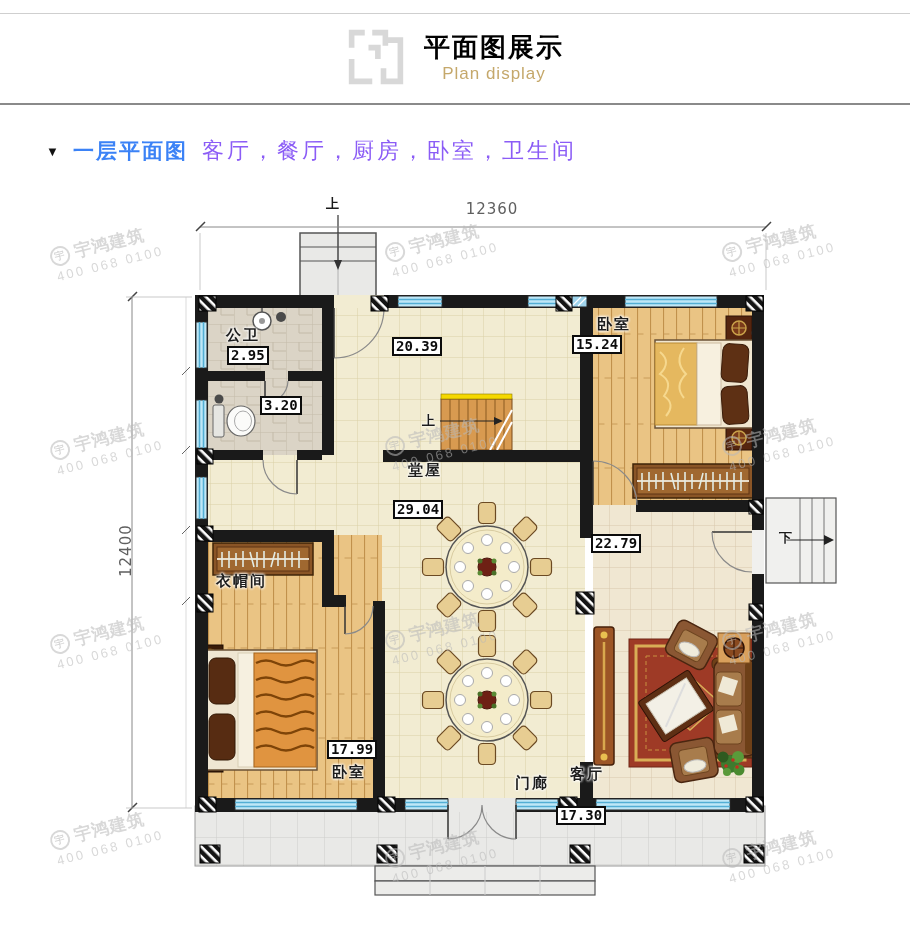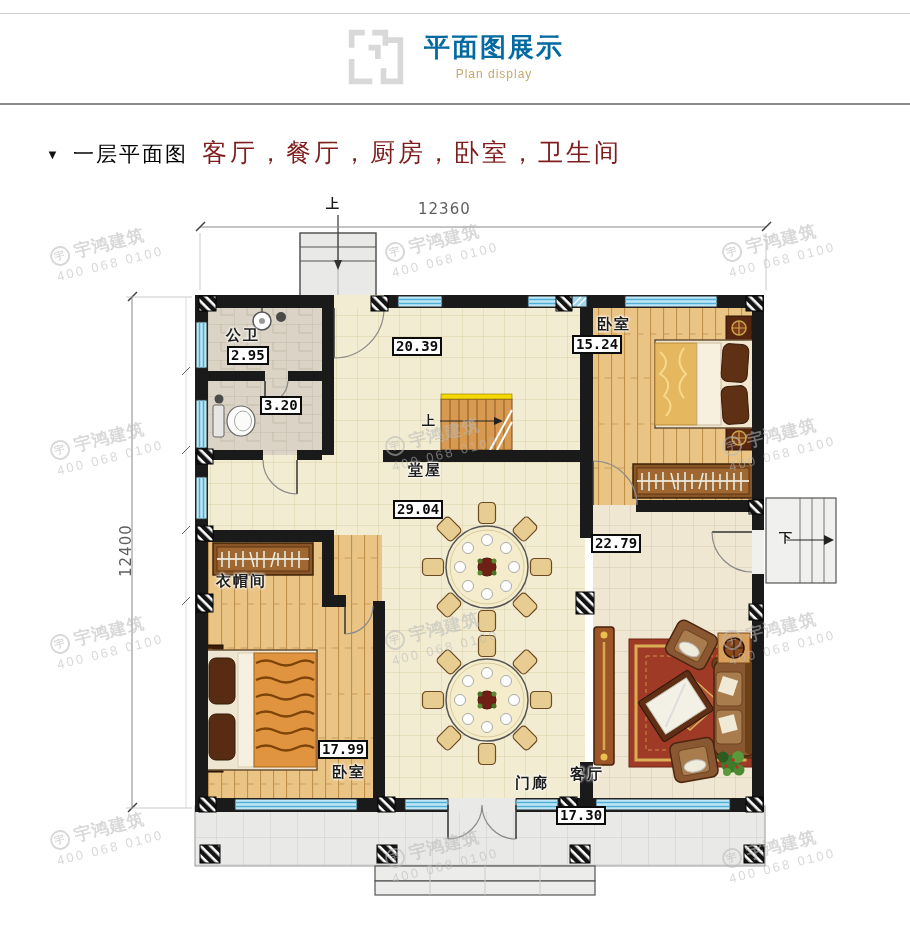--- a/index.html
+++ b/index.html
@@ -4,27 +4,27 @@
 <style>
   html,body{margin:0;padding:0;background:#fff;width:910px;height:935px;overflow:hidden;
     font-family:"Liberation Sans","DejaVu Sans",sans-serif;}
   .abs{position:absolute;}
   
   #page{position:relative;width:910px;height:935px;background:#fff;}
   .hdr-line-top{left:0;top:13px;width:910px;height:1px;background:#cfcfcf;}
   .hdr-line-bot{left:0;top:103px;width:910px;height:2px;background:#8a8a8a;}
   .hdr-wrap{left:0;top:14px;width:910px;height:89px;display:flex;align-items:center;justify-content:center;gap:18px;}
   .hdr-text{text-align:center;}
-  .hdr-title{font-size:26px;font-weight:bold;color:#0369a1;letter-spacing:2px;line-height:30px;text-align:center;}
-  .hdr-sub{font-size:12px;color:#c5a86b;letter-spacing:1px;line-height:24px;}
+  .hdr-title{font-size:26px;font-weight:bold;color:#000000;letter-spacing:2px;line-height:30px;text-align:center;}
+  .hdr-sub{font-size:17px;color:#c5a86b;letter-spacing:1px;line-height:24px;}
   
   .sec-wrap{left:46px;top:136px;width:840px;display:flex;align-items:baseline;gap:14px;white-space:nowrap;}
   .sec-marker{font-size:13px;color:#111;position:relative;top:-2px;}
-  .sec-title{font-size:21px;font-weight:normal;color:#000000;letter-spacing:2px;}
-  .sec-rooms{font-size:25px;color:#7f1d1d;letter-spacing:3px;}
+  .sec-title{font-size:21px;font-weight:bold;color:#3b82f6;letter-spacing:2px;}
+  .sec-rooms{font-size:22px;color:#8b5cf6;letter-spacing:3px;}
   
   .room-label{position:absolute;font-size:15px;font-weight:600;color:#1d1d1d;letter-spacing:2px;
     text-shadow:0 0 3px #fff,0 0 3px #fff,0 0 3px #fff;white-space:nowrap;}
   .area-box{position:absolute;background:#fff;border:2px solid #0c0c0c;color:#0c0c0c;
     font-family:"DejaVu Sans Mono","Liberation Mono",monospace;font-weight:bold;font-size:14px;
     line-height:15px;padding:0 2px;letter-spacing:0;}
   .dim-label{position:absolute;font-size:15px;color:#5f5f5f;letter-spacing:1px;
     font-family:"DejaVu Sans",sans-serif;}
   .updown{position:absolute;font-size:13px;font-weight:bold;color:#1a1a1a;
     text-shadow:0 0 2px #fff,0 0 2px #fff;}
@@ -413,38 +413,38 @@
       <path d="M196 231L205 222 M762 231L771 222" stroke="#444" stroke-width="1.5"></path>
       <path d="M200 233V290 M766 233V290" stroke="#bbb" stroke-width="0.8"></path>
       <path d="M132 297V808" stroke="#888" stroke-width="1"></path>
       <path d="M128 301L137 292 M128 812L137 803" stroke="#444" stroke-width="1.5"></path>
       <path d="M126 297H192 M126 808H192" stroke="#bbb" stroke-width="0.8"></path>
       <path d="M186 297V808" stroke="#ccc" stroke-width="0.7"></path>
       <path d="M182 375L190 367 M182 454L190 446 M182 534L190 526 M182 605L190 597" stroke="#666" stroke-width="1"></path>
     </g>
   </svg>
 
-  <div class="dim-label" style="left:418px;top:200px;width:92px;">12360</div>
+  <div class="dim-label" style="left:446px;top:200px;width:92px;text-align:center">12360</div>
   <div class="dim-label" style="left:96px;top:538px;width:60px;transform:rotate(-90deg);transform-origin:center">12400</div>
 
   <div class="updown" style="left:326px;top:195px">上</div>
   <div class="updown" style="left:422px;top:412px">上</div>
   <div class="updown" style="left:779px;top:529px">下</div>
 
   <div class="room-label" style="left:226px;top:326px">公卫</div>
   <div class="area-box" style="left:227px;top:346px">2.95</div>
   <div class="area-box" style="left:260px;top:396px">3.20</div>
   <div class="area-box" style="left:392px;top:337px">20.39</div>
   <div class="room-label" style="left:597px;top:315px">卧室</div>
   <div class="area-box" style="left:572px;top:335px">15.24</div>
   <div class="room-label" style="left:408px;top:461px">堂屋</div>
   <div class="area-box" style="left:393px;top:500px">29.04</div>
   <div class="area-box" style="left:591px;top:534px">22.79</div>
   <div class="room-label" style="left:216px;top:572px">衣帽间</div>
-  <div class="area-box" style="left:318px;top:740px">17.99</div>
+  <div class="area-box" style="left:327px;top:740px">17.99</div>
   <div class="room-label" style="left:332px;top:763px">卧室</div>
   <div class="room-label" style="left:570px;top:765px">客厅</div>
   <div class="room-label" style="left:515px;top:774px">门廊</div>
   <div class="area-box" style="left:556px;top:806px">17.30</div>
 
   <div class="wm" style="left:50px;top:228px">
     <div class="wm1">
         <span class="wm-logo">宇</span>
         <span>宇鸿建筑</span>
       </div>

